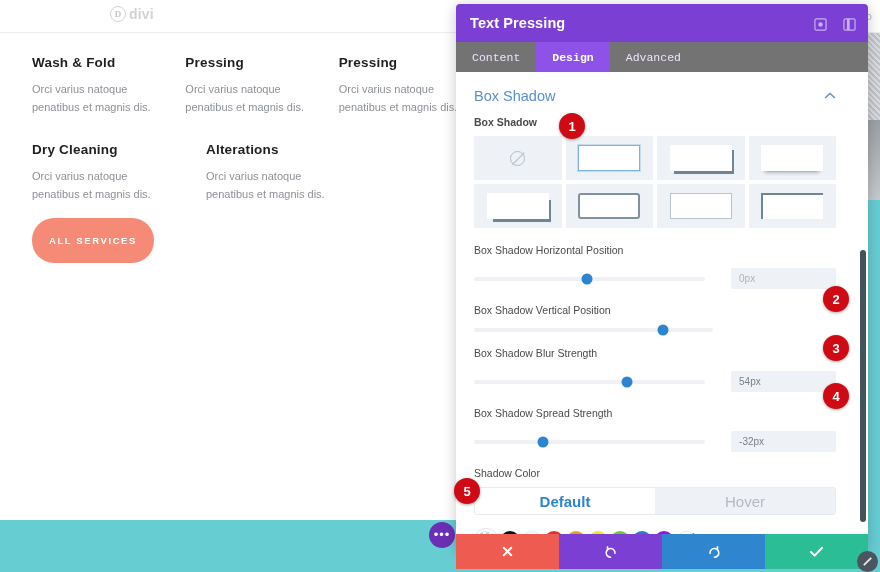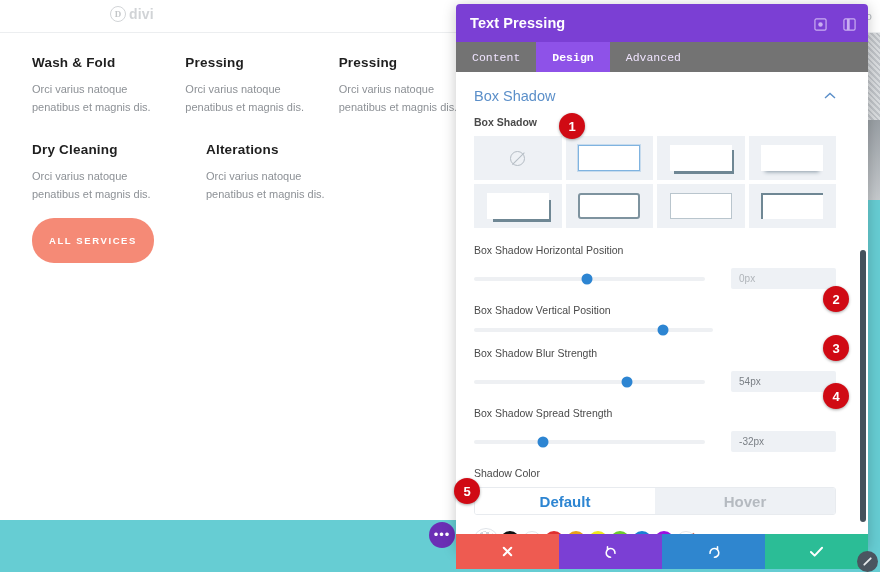--- a/index.html
+++ b/index.html
@@ -147,21 +147,21 @@
   
   .dh {
     margin:4px 18px 14px 18px; display:flex; height:28px;
     border:1px solid #e8ebef; border-radius:3px; overflow:hidden;
   }
   .dh div {
     flex:1; display:flex; align-items:center; justify-content:center;
     font-size:15px; cursor:pointer;
   }
   .dh .d { background:#fff; color:#2d85d2; font-weight:700; }
-  .dh .h { background:#eef1f5; color:#b5bac0;font-weight:bold; }
+  .dh .h { background:#eef1f5; color:#b5bac0; }
 
   
   .swatch-row { padding:0 18px; display:flex; align-items:center; gap:2px; }
   .sw { width:20px; height:20px; border-radius:50%; cursor:pointer; }
   .sw.ring {
     width:24px; height:24px; border:2px solid #fff; outline:1px solid #dfe3e8;
     background:
       repeating-conic-gradient(#cfd4da 0 25%, #ffffff 0 50%) 50%/6px 6px;
     position:relative;
   }

